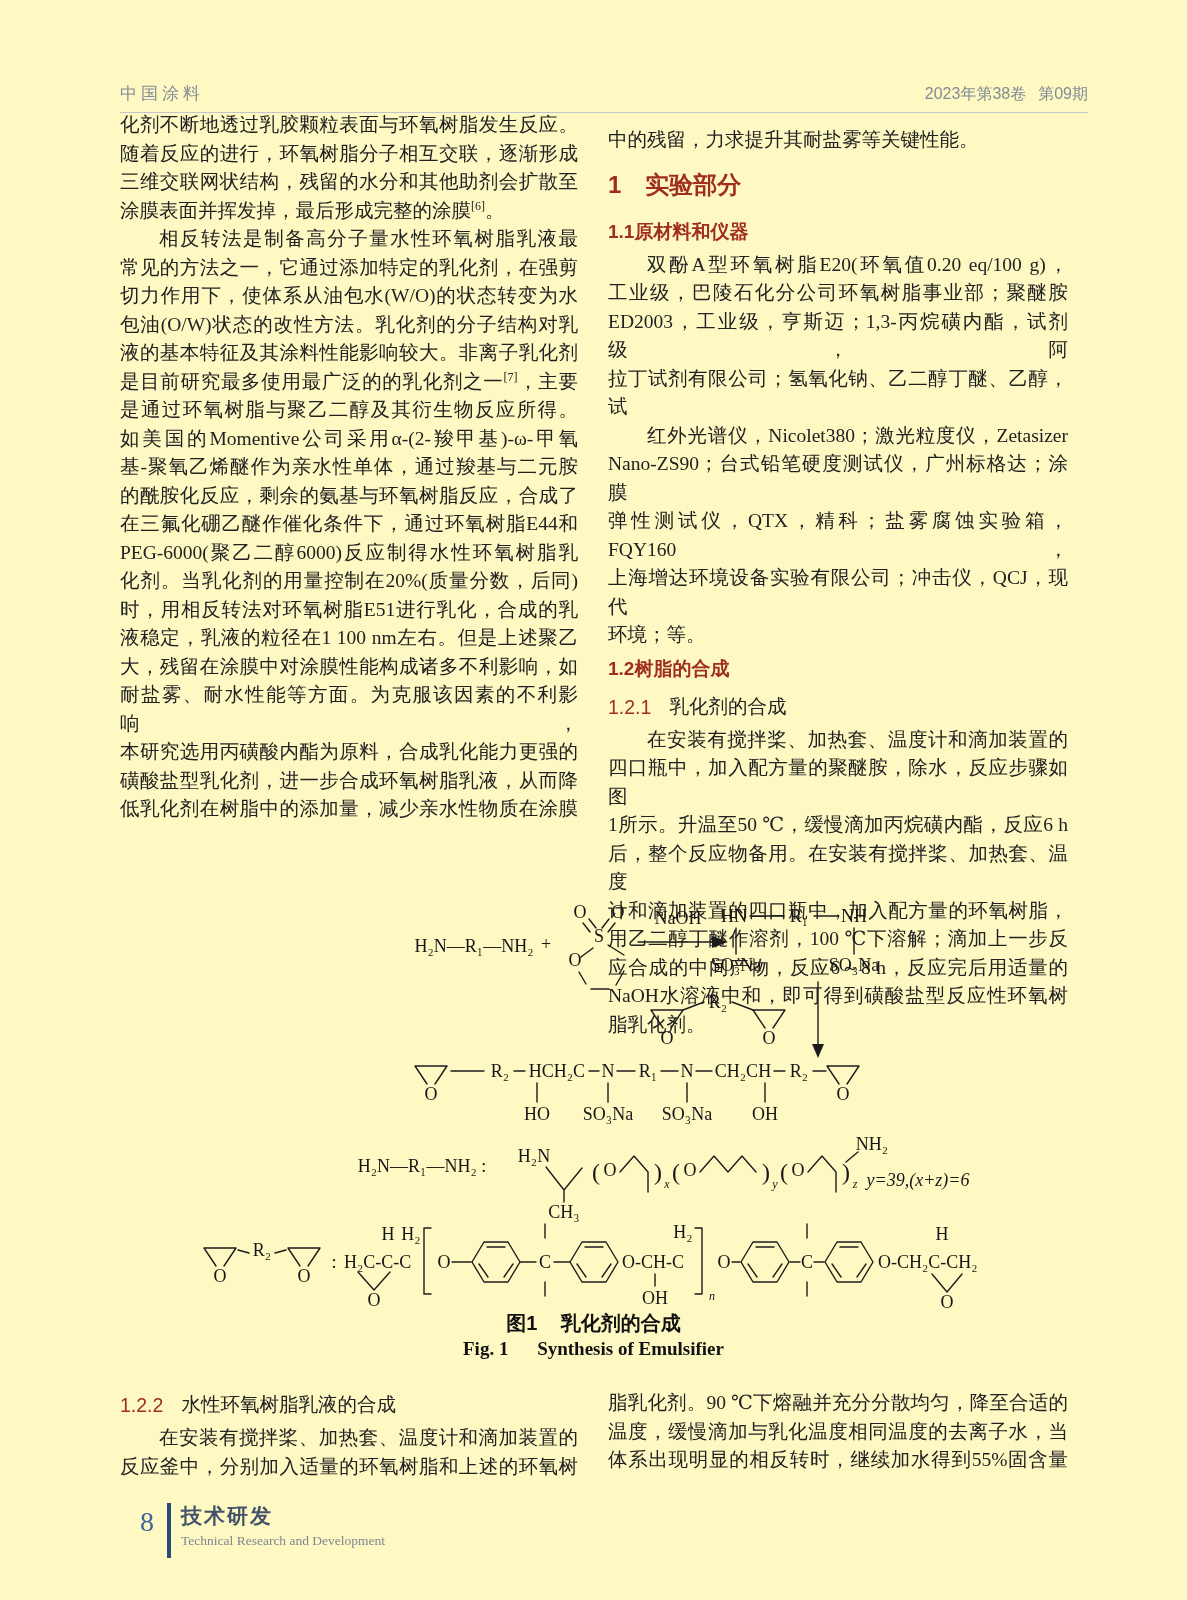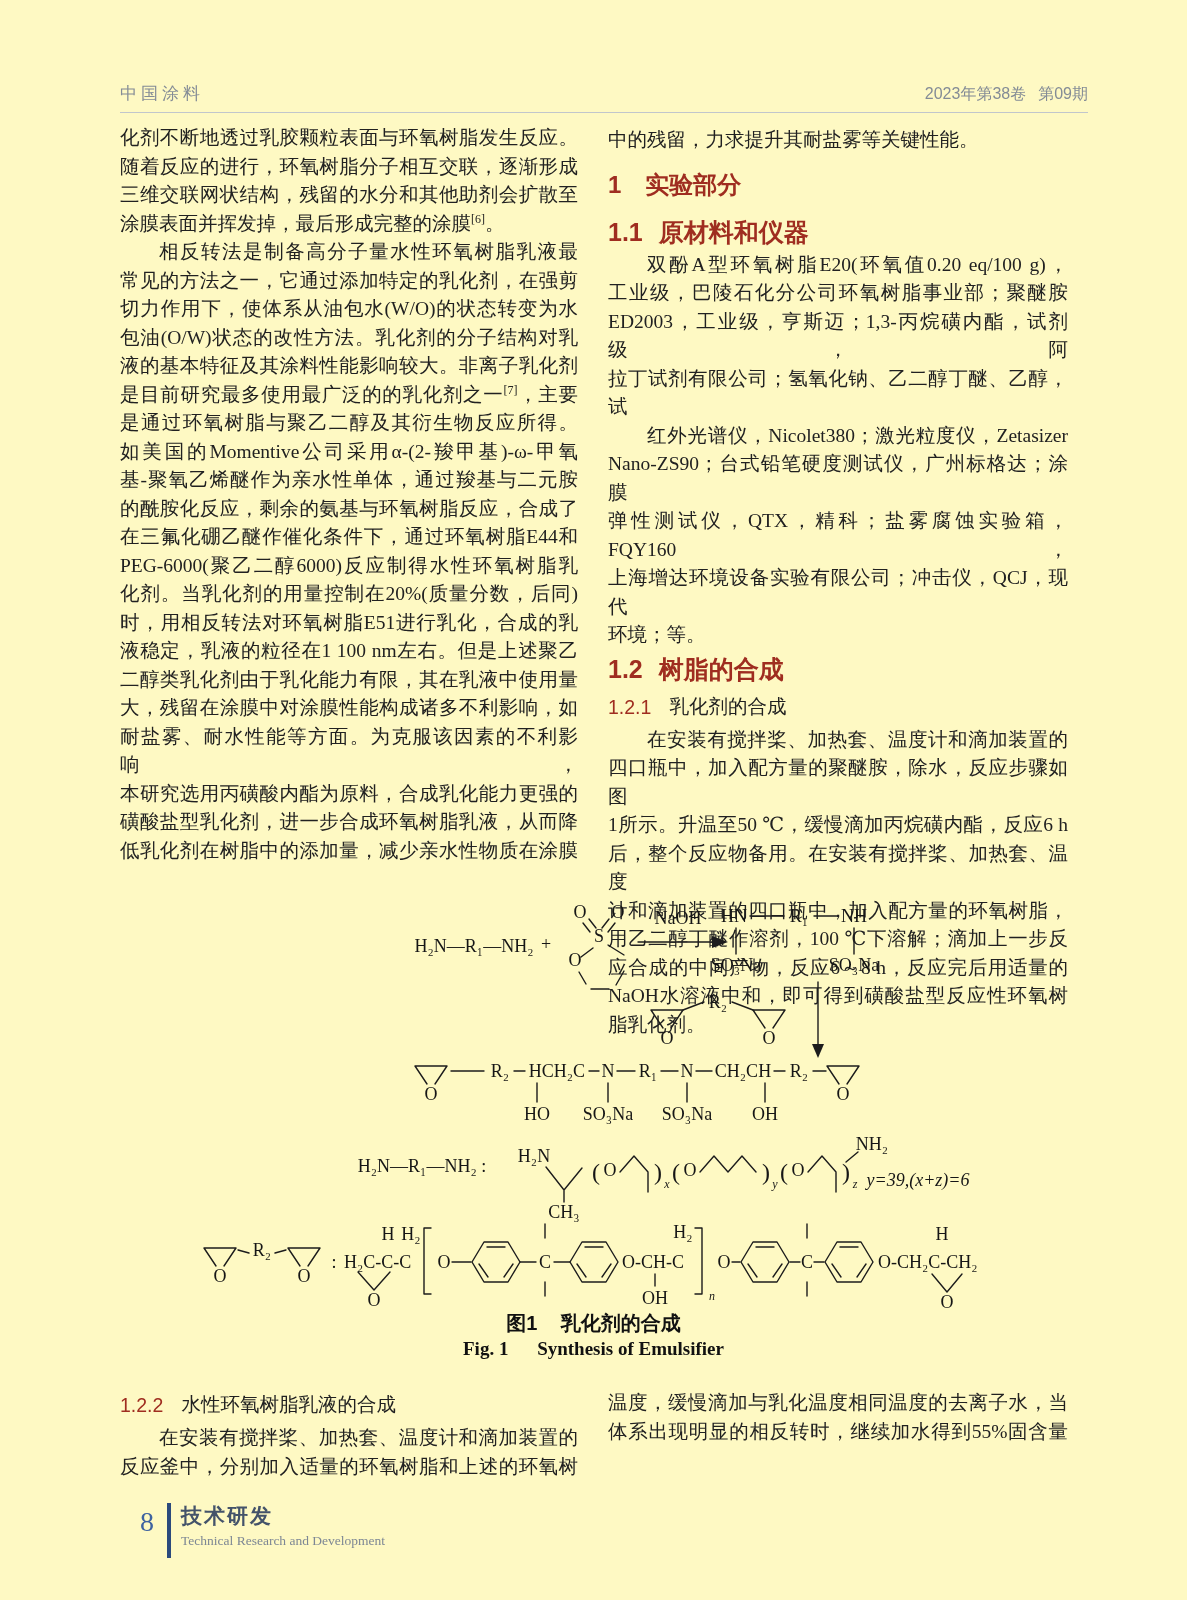--- a/index.html
+++ b/index.html
@@ -8,33 +8,33 @@
 
   
   .journal{position:absolute;left:120px;top:82px;font-size:17px;letter-spacing:4px;color:#848c96;
            font-family:"Liberation Sans","DejaVu Sans",sans-serif;}
   .issue{position:absolute;right:99px;top:84px;font-size:16px;color:#848c96;
          font-family:"Liberation Sans","DejaVu Sans",sans-serif;display:flex;gap:12px;}
   .header-rule{position:absolute;left:120px;top:112px;width:968px;height:1px;background:#c1c6cc;}
 
   
   .col{position:absolute;width:458px;font-size:19.5px;line-height:28.5px;}
-  .col-left-top{left:120px;top:124px;}
+  .col-left-top{left:120px;top:111px;}
   .col-right-top{left:608px;top:126px;width:460px;}
   .col-left-bottom{left:120px;top:1386px;}
   .col-right-bottom{left:608px;top:1389px;width:460px;}
   .line{text-align:justify;text-align-last:justify;}
   .line.end{text-align-last:left;}
   .line.indent{text-indent:2em;}
   sup{font-size:12px;line-height:0;vertical-align:super;}
 
   
   .h1{display:flex;gap:24px;padding:11px 0 9px;line-height:38px;font-size:24px;font-weight:bold;
       color:#9f2d20;font-family:"Liberation Sans","DejaVu Sans",sans-serif;}
-  .h2{display:flex;gap:16px;padding:4px 0;line-height:30px;font-size:25px;font-weight:bold;
+  .h2{display:flex;padding:4px 0;line-height:30px;font-size:19px;font-weight:bold;
       color:#9f2d20;font-family:"Liberation Sans","DejaVu Sans",sans-serif;}
   .h3{display:flex;gap:18px;padding:4px 0;line-height:30px;font-size:19.5px;}
   .h3 .num{color:#9f2d20;font-family:"Liberation Sans","DejaVu Sans",sans-serif;}
   .h3 .title{color:#212121;}
 
   
   .figure{position:absolute;left:118px;top:878px;}
   .figure text{font-family:"Liberation Serif","DejaVu Serif",serif;font-size:18px;fill:#161616;text-anchor:middle;}
   .figure .start{text-anchor:start;}
   .figure .sml{font-size:12px;font-style:italic;}
@@ -81,21 +81,20 @@
       <div class="line">是目前研究最多使用最广泛的的乳化剂之一<sup>[7]</sup>，主要</div>
       <div class="line">是通过环氧树脂与聚乙二醇及其衍生物反应所得。</div>
       <div class="line">如美国的Momentive公司采用α-(2-羧甲基)-ω-甲氧</div>
       <div class="line">基-聚氧乙烯醚作为亲水性单体，通过羧基与二元胺</div>
       <div class="line">的酰胺化反应，剩余的氨基与环氧树脂反应，合成了</div>
       <div class="line">在三氟化硼乙醚作催化条件下，通过环氧树脂E44和</div>
       <div class="line">PEG-6000(聚乙二醇6000)反应制得水性环氧树脂乳</div>
       <div class="line">化剂。当乳化剂的用量控制在20%(质量分数，后同)</div>
       <div class="line">时，用相反转法对环氧树脂E51进行乳化，合成的乳</div>
       <div class="line">液稳定，乳液的粒径在1 100 nm左右。但是上述聚乙</div>
-      <div class="line">二醇类乳化剂由于乳化能力有限，其在乳液中使用量</div>
       <div class="line">大，残留在涂膜中对涂膜性能构成诸多不利影响，如</div>
       <div class="line">耐盐雾、耐水性能等方面。为克服该因素的不利影响，</div>
       <div class="line">本研究选用丙磺酸内酯为原料，合成乳化能力更强的</div>
       <div class="line">磺酸盐型乳化剂，进一步合成环氧树脂乳液，从而降</div>
       <div class="line">低乳化剂在树脂中的添加量，减少亲水性物质在涂膜</div>
     </div>
 
   <div class="col col-right-top">
     <div>
         <div class="line end">中的残留，力求提升其耐盐雾等关键性能。</div>
@@ -286,20 +285,21 @@
       <span class="num">1.2.2</span>
       <span class="title">水性环氧树脂乳液的合成</span>
     </div>
     <div>
         <div class="line indent">在安装有搅拌桨、加热套、温度计和滴加装置的</div>
         <div class="line">反应釜中，分别加入适量的环氧树脂和上述的环氧树</div>
       </div>
   </div>
 
   <div class="col col-right-bottom">
+      <div class="line">脂乳化剂。90 ℃下熔融并充分分散均匀，降至合适的</div>
       <div class="line">温度，缓慢滴加与乳化温度相同温度的去离子水，当</div>
       <div class="line">体系出现明显的相反转时，继续加水得到55%固含量</div>
     </div>
 
   <div class="page-num">8</div>
   <div class="footer-bar"></div>
   <div class="footer-zh">技术研发</div>
   <div class="footer-en">Technical Research and Development</div>
 
 </div>

